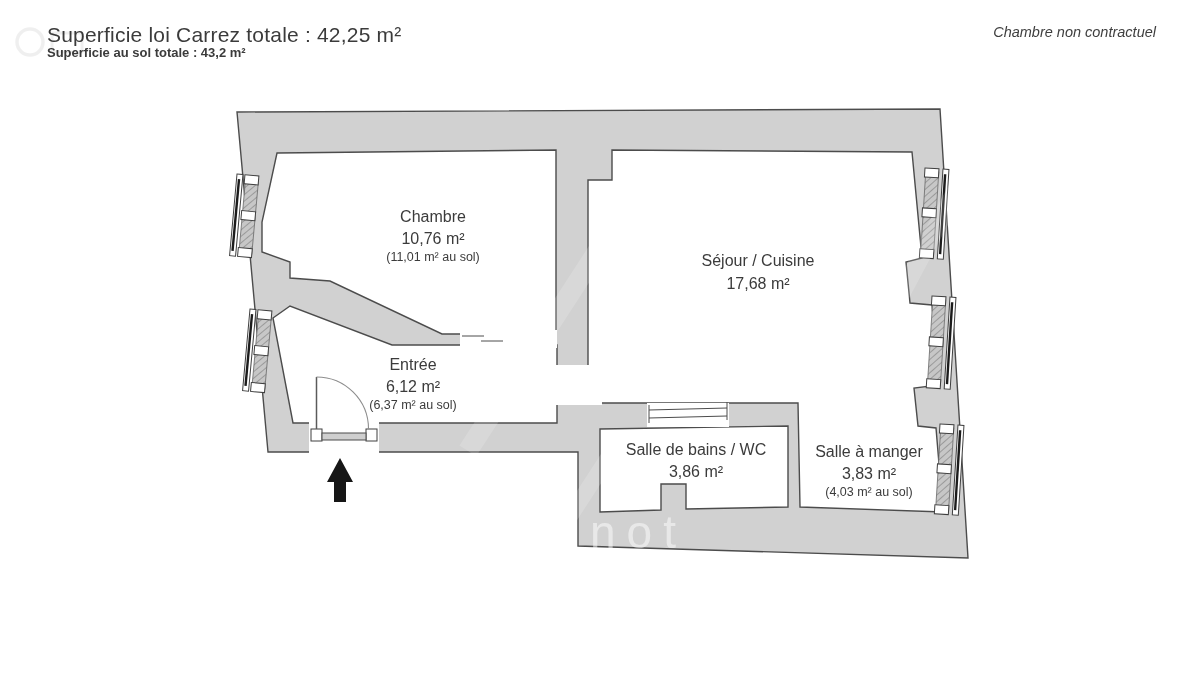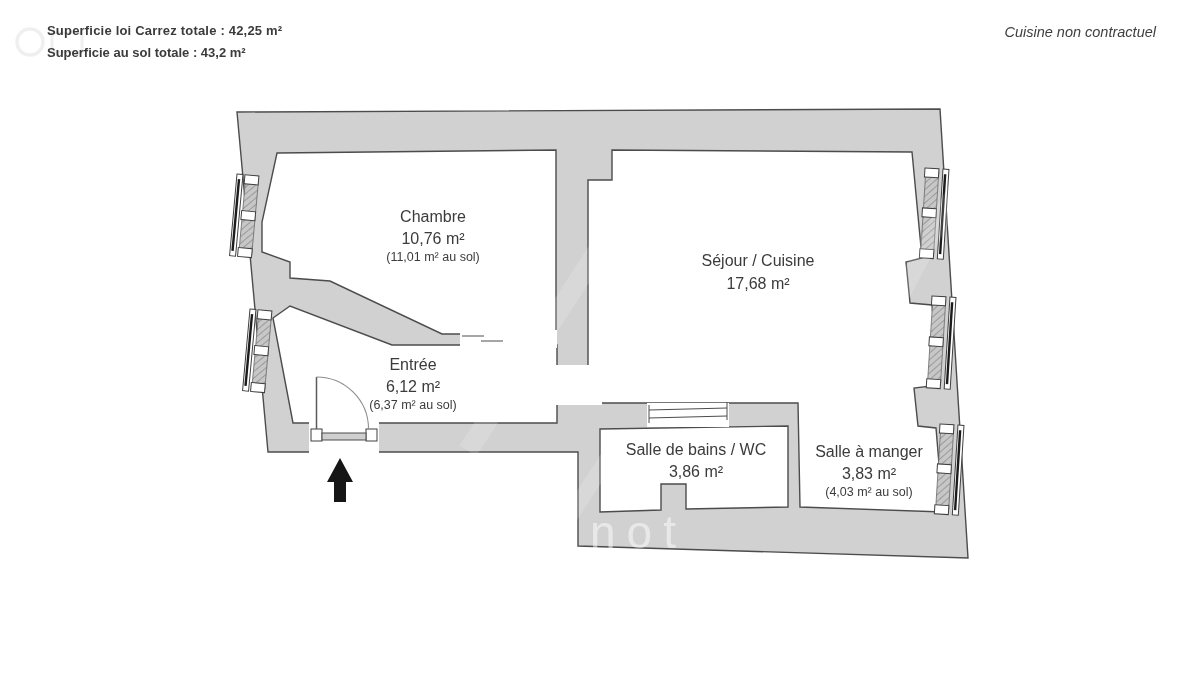--- a/index.html
+++ b/index.html
@@ -1,21 +1,21 @@
 <!DOCTYPE html>
 <html style="--wall-fill: #d1d1d1; --wall-stroke: #4c4c4c; --text: #3b3b3b; --arrow: #161616;"><head>
 <meta charset="utf-8">
 <style>
   :root{
     --wall-fill:#d1d1d1; --wall-stroke:#4c4c4c; --text:#3b3b3b; --arrow:#161616;
   }
   html,body{margin:0;padding:0;background:#fff;}
   .page{position:relative;width:1200px;height:675px;background:#fff;overflow:hidden;
         font-family:"Liberation Sans",sans-serif;}
-  .hdr1{position:absolute;left:47px;top:23px;font-size:13px;font-weight:700;
+  .hdr1{position:absolute;left:47px;top:23px;font-size:21px;font-weight:400;
         color:var(--text);letter-spacing:.2px;}
   .hdr2{position:absolute;left:47px;top:45px;font-size:13px;font-weight:600;color:var(--text);}
   .disc{position:absolute;right:44px;top:24px;font-size:14.5px;font-style:italic;color:#3f3f3f;}
   svg{position:absolute;left:0;top:0;}
   .wall{fill:var(--wall-fill);stroke:var(--wall-stroke);stroke-width:1.4;stroke-linejoin:miter;}
   .room{fill:#ffffff;stroke:var(--wall-stroke);stroke-width:1.4;stroke-linejoin:miter;}
   .open{fill:#ffffff;stroke:none;}
   .win-outer{fill:#ffffff;stroke:#3f3f3f;stroke-width:1;}
   .win-hatch{fill:url(#hatch);stroke:#6b6b6b;stroke-width:.8;}
   .win-sq{fill:#ffffff;stroke:#3f3f3f;stroke-width:1;}
@@ -29,21 +29,21 @@
   text.wm{fill:#ffffff;opacity:.5;font-size:46px;letter-spacing:11px;}
   .streak{fill:#ffffff;opacity:.16;}
 </style>
 </head>
 <body>
 
 <div class="page">
 
   <div class="hdr1">Superficie loi Carrez totale : 42,25 m²</div>
   <div class="hdr2">Superficie au sol totale : 43,2 m²</div>
-  <div class="disc">Cuisine non contractuel</div>
+  <div class="disc">Chambre non contractuel</div>
 
   <svg width="1200" height="675" viewBox="0 0 1200 675">
     <defs>
       <pattern id="hatch" width="5" height="5" patternUnits="userSpaceOnUse" patternTransform="rotate(45)">
         <rect x="0" y="0" width="5" height="5" fill="#c7c7c7"></rect>
         <line x1="0" y1="0" x2="0" y2="5" stroke="#8f8f8f" stroke-width="1.6"></line>
       </pattern>
     </defs>
 
     <g opacity="0.06">

